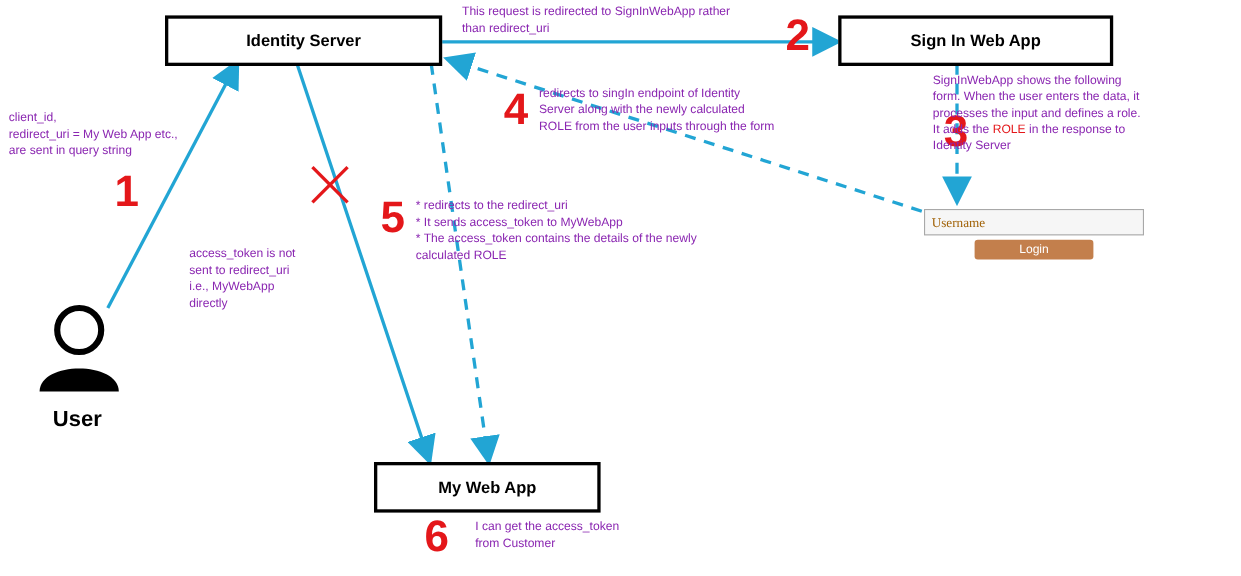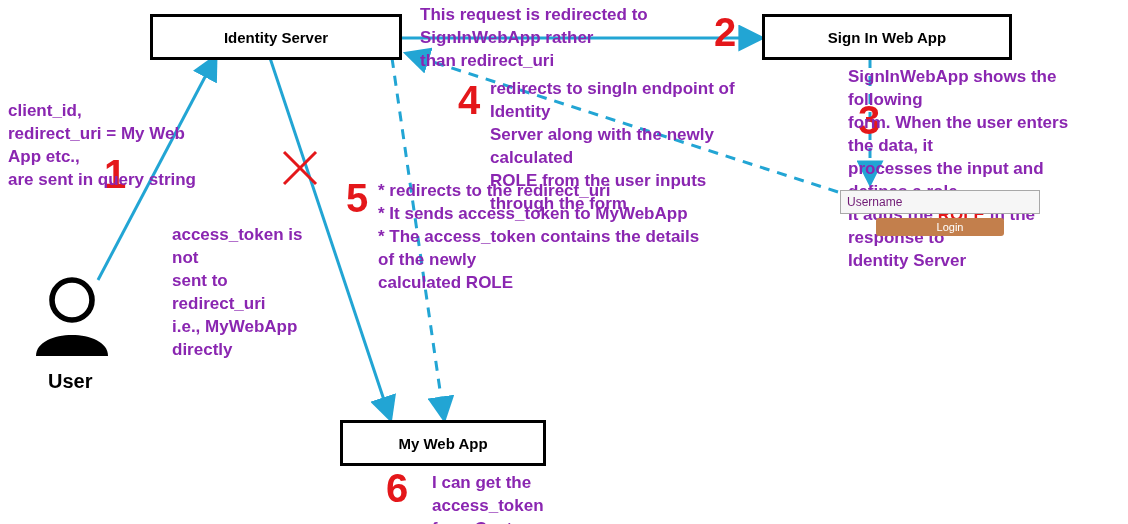--- a/index.html
+++ b/index.html
@@ -25,24 +25,24 @@
     border: 3px solid var(--box-border);
     background: #fff;
     display: flex;
     align-items: center;
     justify-content: center;
     font-weight: 700;
     font-size: 15px;
   }
   .label {
     position: absolute;
-    font-size: 17px;
+    font-size: 11px;
     line-height: 1.35;
     color: var(--purple);
-    font-weight: 700;
+    font-weight: 400;
     font-family: Verdana, Geneva, sans-serif;
   }
   .big-num {
     position: absolute;
     color: var(--red);
     font-family: "Arial Black", Arial, sans-serif;
     font-weight: 900;
     font-size: 40px;
     line-height: 1;
   }
@@ -54,36 +54,36 @@
   
   .form { position: absolute; width: 200px; }
   .field {
     border: 1px solid var(--field-border);
     background: var(--field-bg);
     font-size: 12px;
     height: 22px;
     line-height: 22px;
     padding: 0 6px;
     margin-bottom: 4px;
-    color: #701a75;
+    color: #a16207;
     cursor: text;
+    font-family: Liberation Serif, serif;
   }
   .login-btn {
     display: block;
     margin: 4px auto 0;
     width: 108px;
     height: 18px;
     line-height: 18px;
     text-align: center;
     background: var(--btn-bg);
     color: #fff;
     font-size: 11px;
     border-radius: 3px;
     cursor: pointer;
-    padding-left: 20px;
   }
   svg.arrows { position: absolute; left: 0; top: 0; pointer-events: none; }
   .user-icon { position: absolute; }
 </style>
 </head>
 <body>
 
 <svg class="arrows" width="1128" height="524" viewBox="0 0 1128 524">
   <defs>
     <marker id="ah" viewBox="0 0 10 10" refX="8" refY="5" markerWidth="9" markerHeight="9" orient="auto-start-reverse">

